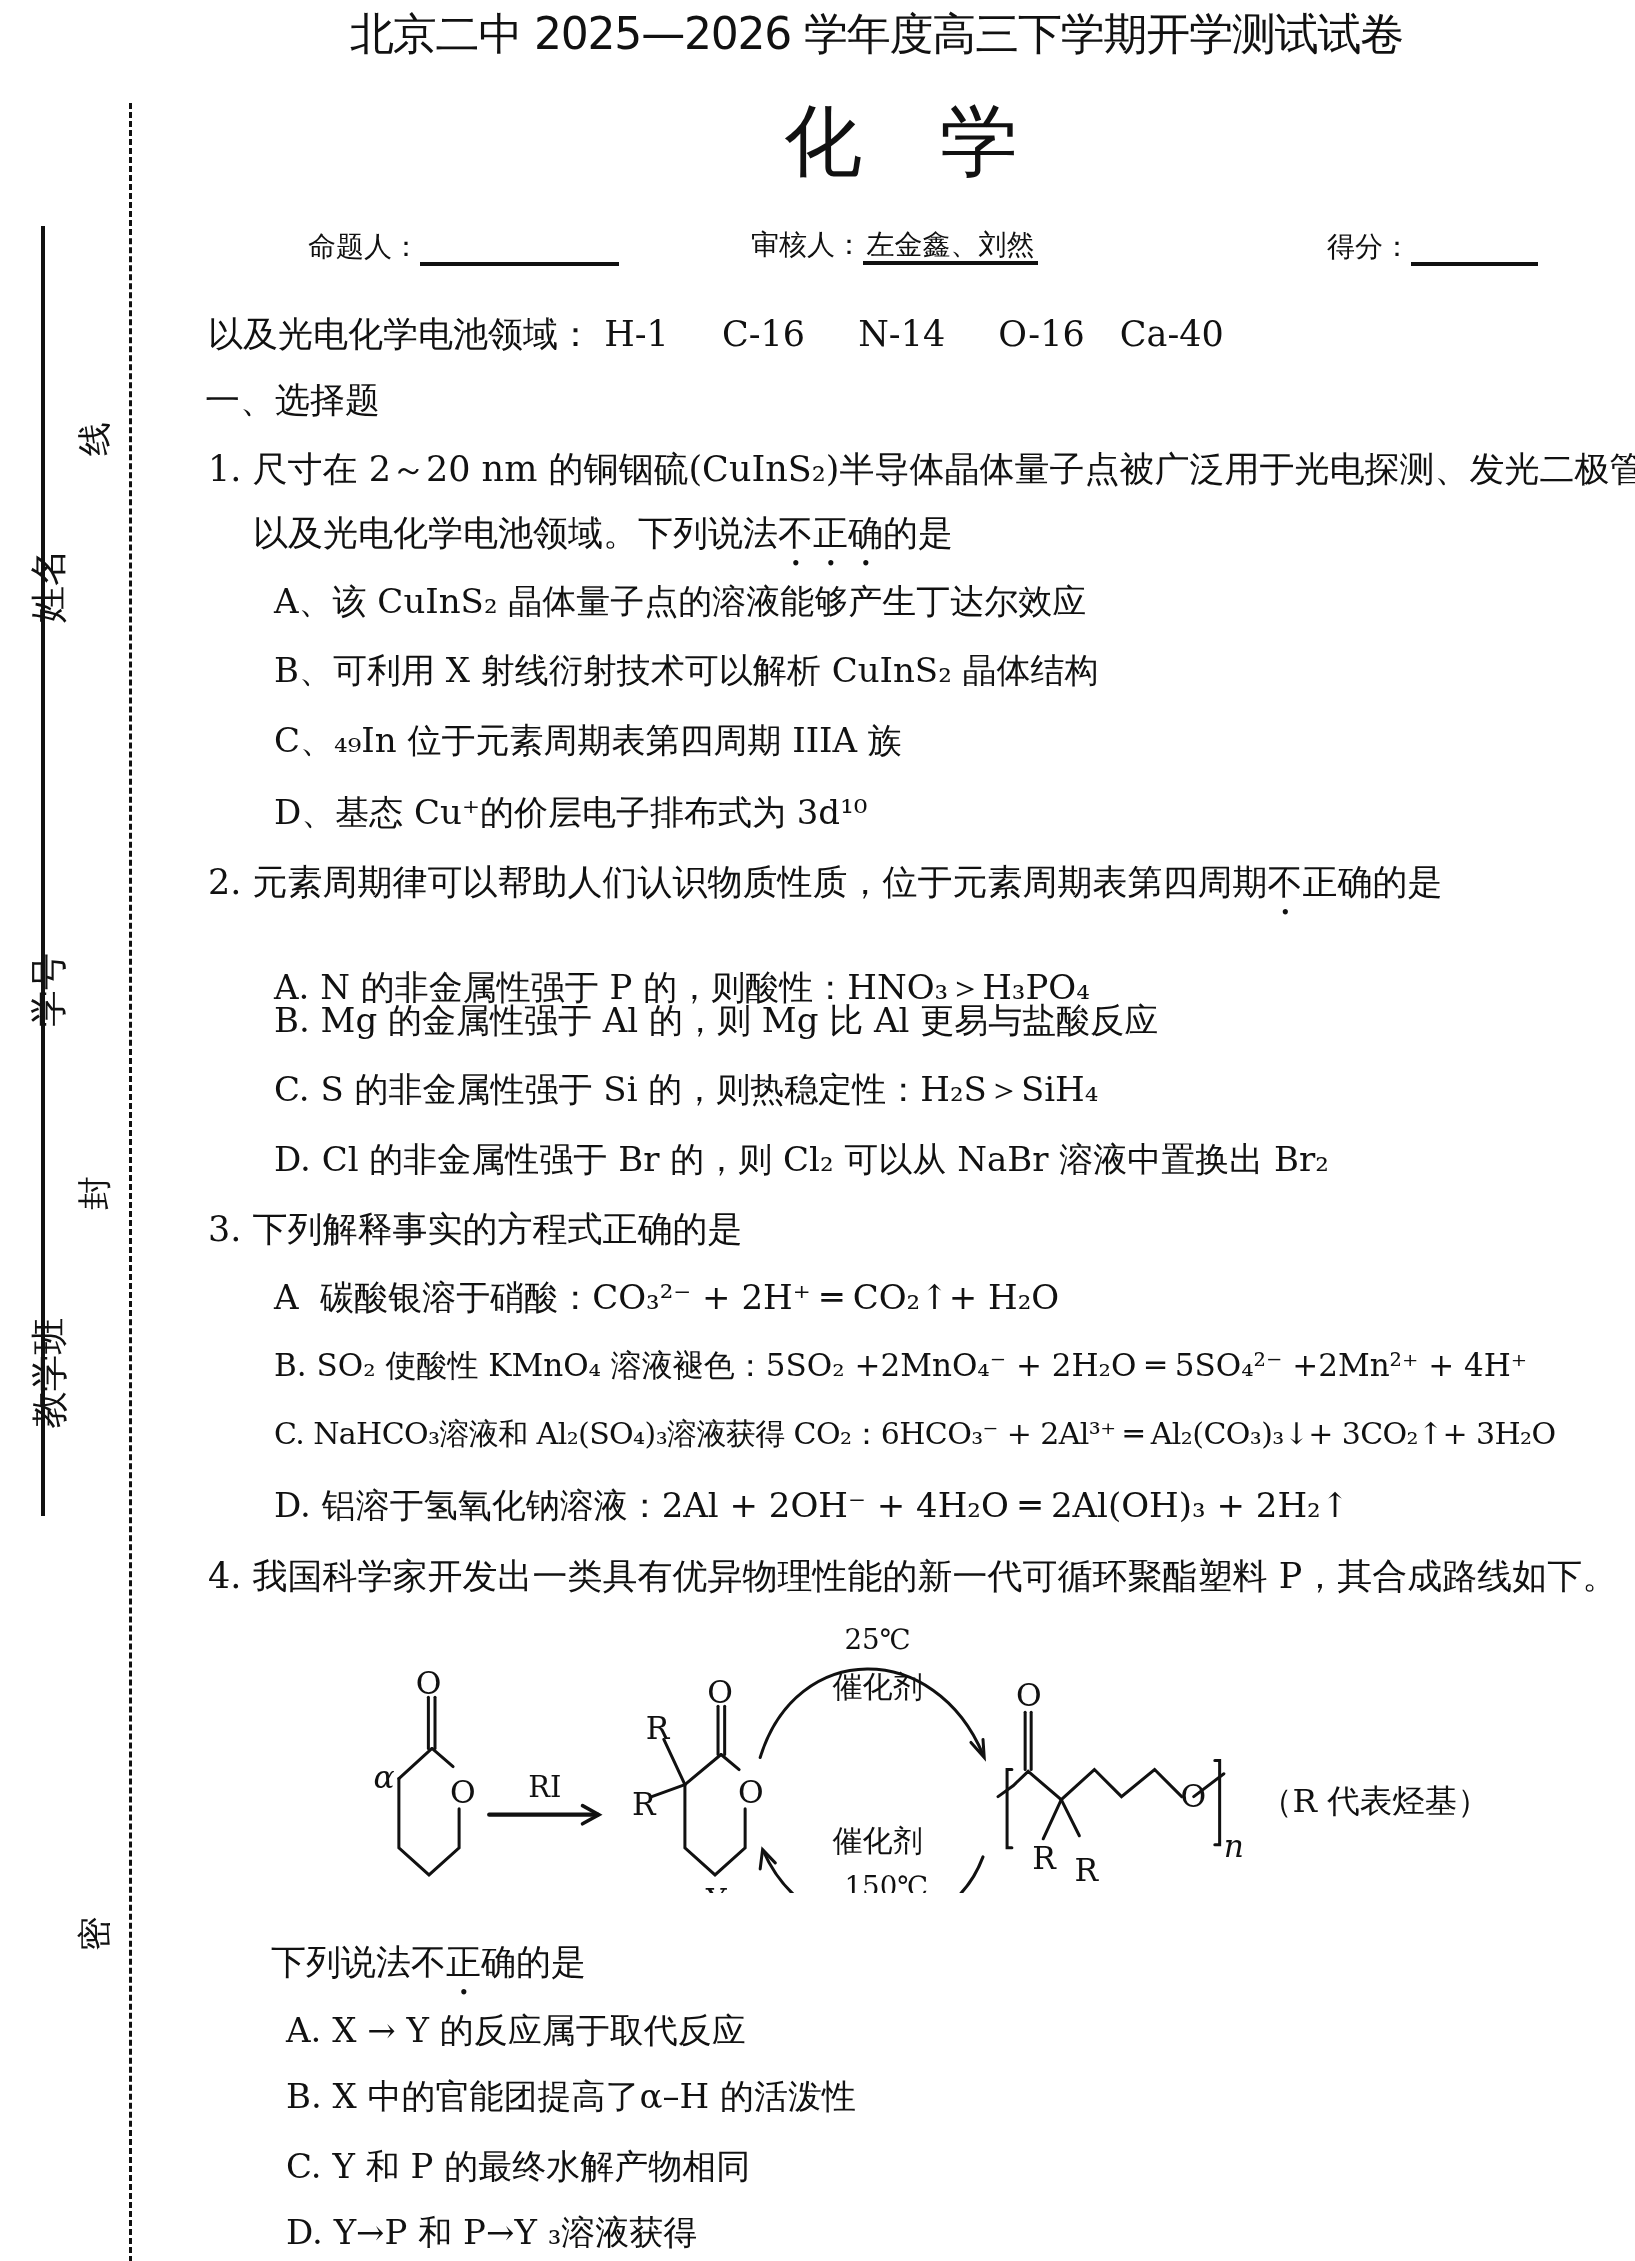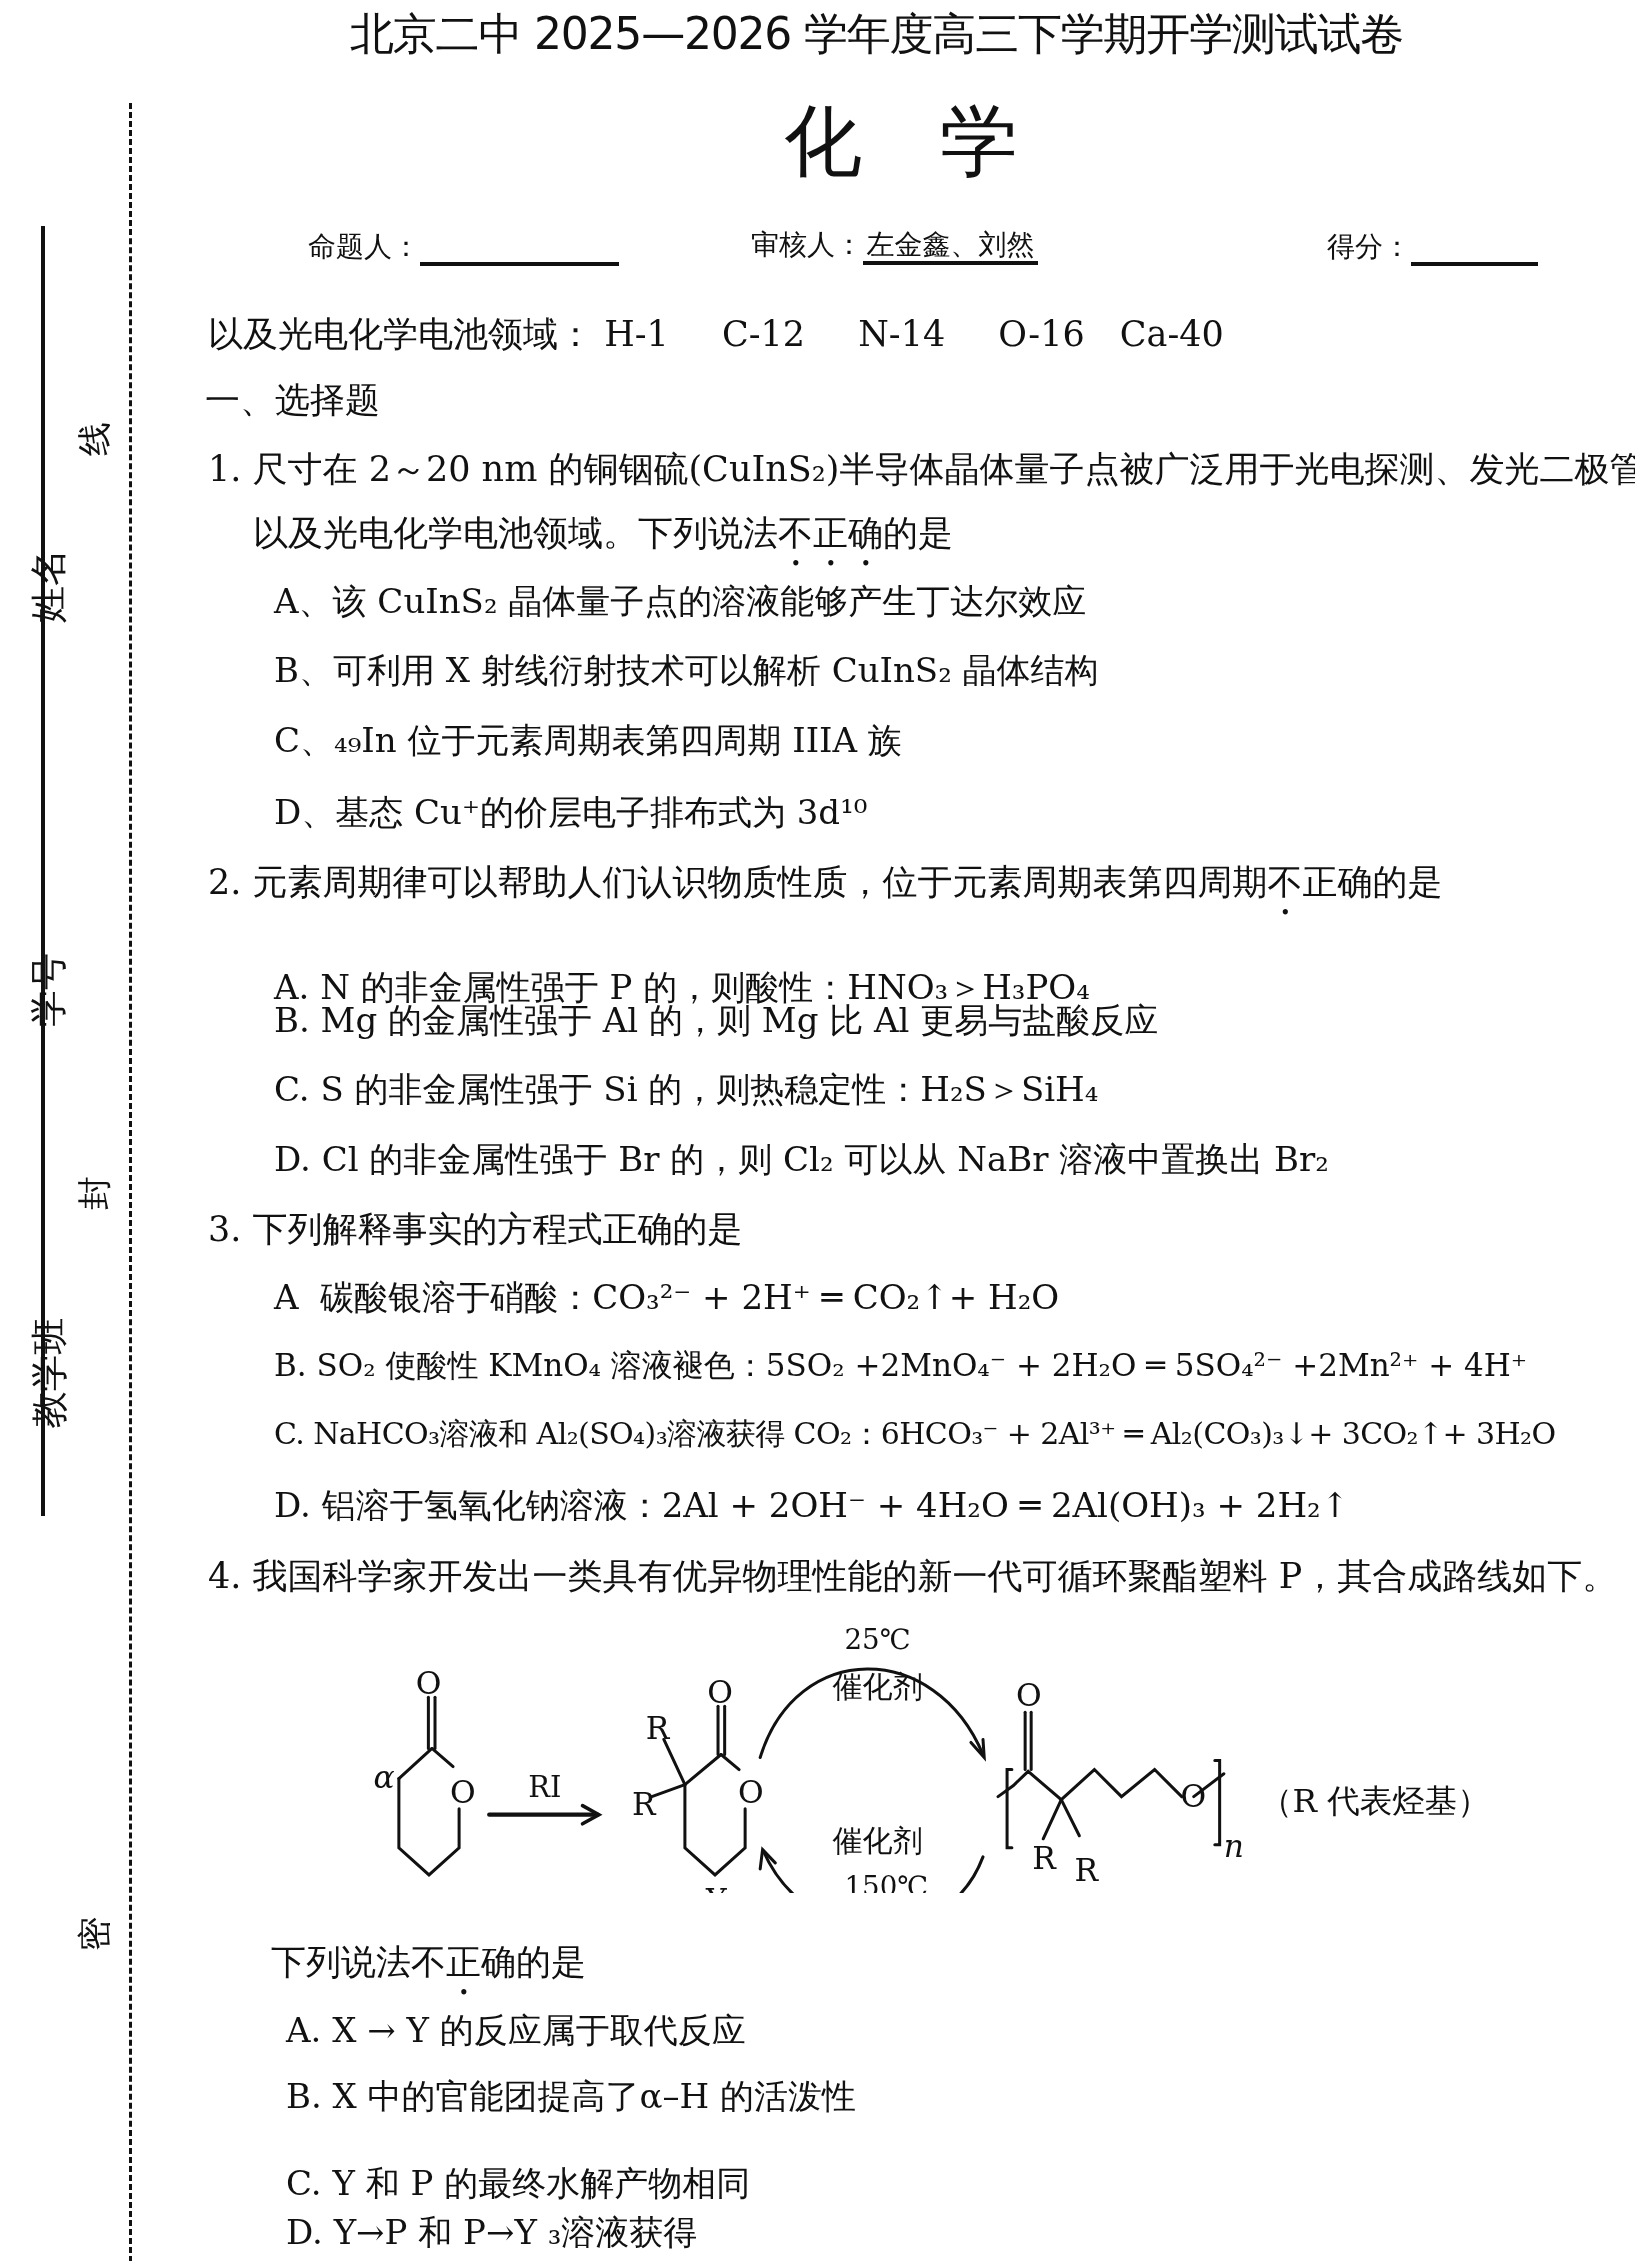--- a/index.html
+++ b/index.html
@@ -46,21 +46,21 @@
 <div class="abs hdr" style="left:751px;">
   <span>审核人：</span><span class="uline">左金鑫、刘然</span>
 </div>
 <div class="abs hdr" style="left:1327px;">
   <span>得分：</span><span class="blank" style="width:127px;"></span>
 </div>
 
 <div class="abs line" style="left:208px;top:311px;">
   <span>以及光电化学电池领域：</span>
   <span style="margin-right:42px;">H-1</span>
-  <span style="margin-right:42px;">C-12</span>
+  <span style="margin-right:42px;">C-16</span>
   <span style="margin-right:42px;">N-14</span>
   <span style="margin-right:24px;">O-16</span>
   <span>Ca-40</span>
 </div>
 <div class="abs line" style="left:205px;top:377px;font-family:'DejaVu Sans','Liberation Sans',sans-serif;">一、选择题</div>
 
 <div class="abs q" style="left:208px;top:446px;">
   <span>1.</span>
   <span>尺寸在 2～20 nm 的铜铟硫(CuInS₂)半导体晶体量子点被广泛用于光电探测、发光二极管</span>
 </div>
@@ -154,15 +154,15 @@
     <text x="1470" y="400" font-style="italic">n</text>
     <text x="1530" y="325" font-size="54" font-family="DejaVu Sans, sans-serif">（R 代表烃基）</text>
   </g>
 </svg>
 
 <div class="abs q" style="left:271px;top:1939px;">
   <span>下列说法不</span><span class="dot">正</span><span>确的是</span>
 </div>
 <div class="abs opt" style="left:286px;top:2008px;"><span>A.</span> <span>X → Y 的反应属于取代反应</span></div>
 <div class="abs opt" style="left:286px;top:2074px;"><span>B.</span> <span>X 中的官能团提高了α–H 的活泼性</span></div>
-<div class="abs opt" style="left:286px;top:2144px;margin-top:17px;"><span>C.</span> <span>Y 和 P 的最终水解产物相同</span></div>
+<div class="abs opt" style="left:286px;top:2144px;"><span>C.</span> <span>Y 和 P 的最终水解产物相同</span></div>
 <div class="abs opt" style="left:286px;top:2210px;"><span>D.</span> <span>Y→P 和 P→Y ₃溶液获得</span></div>
 
 
 </body></html>

